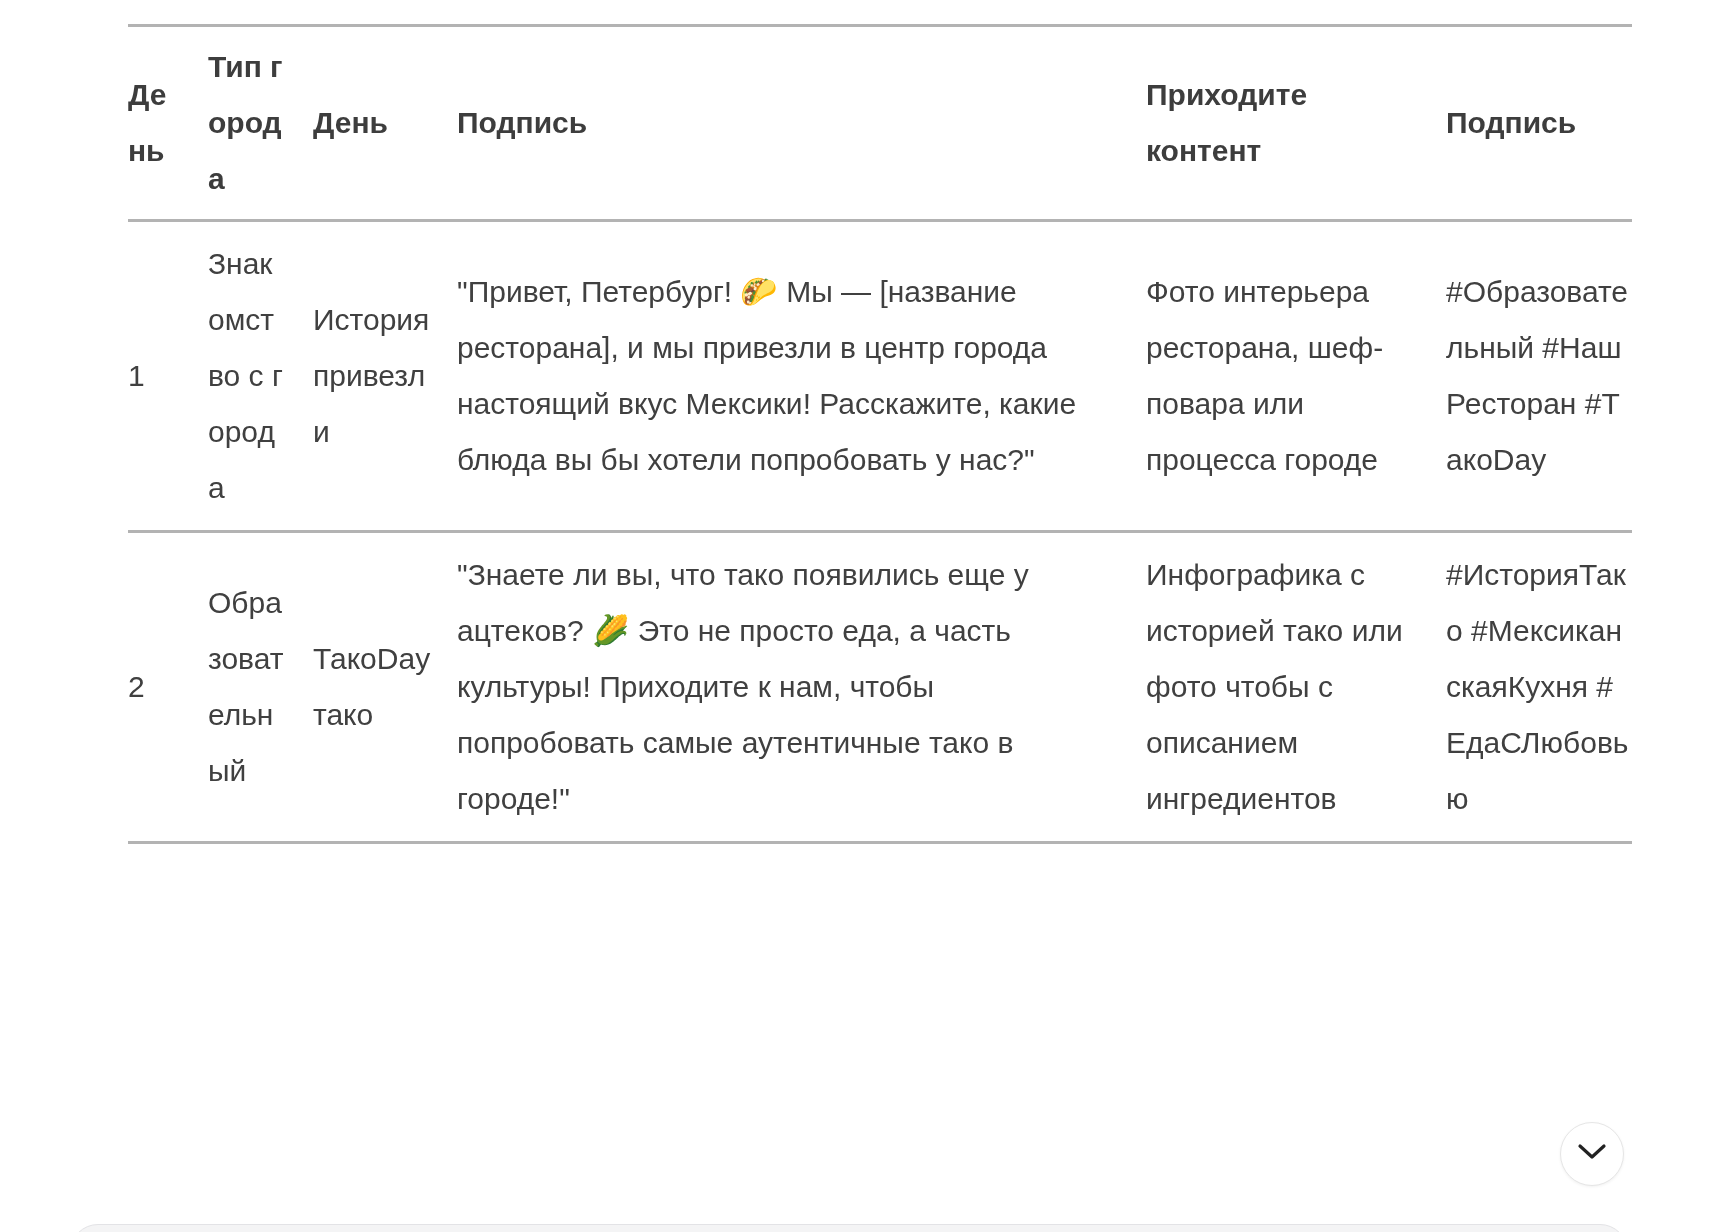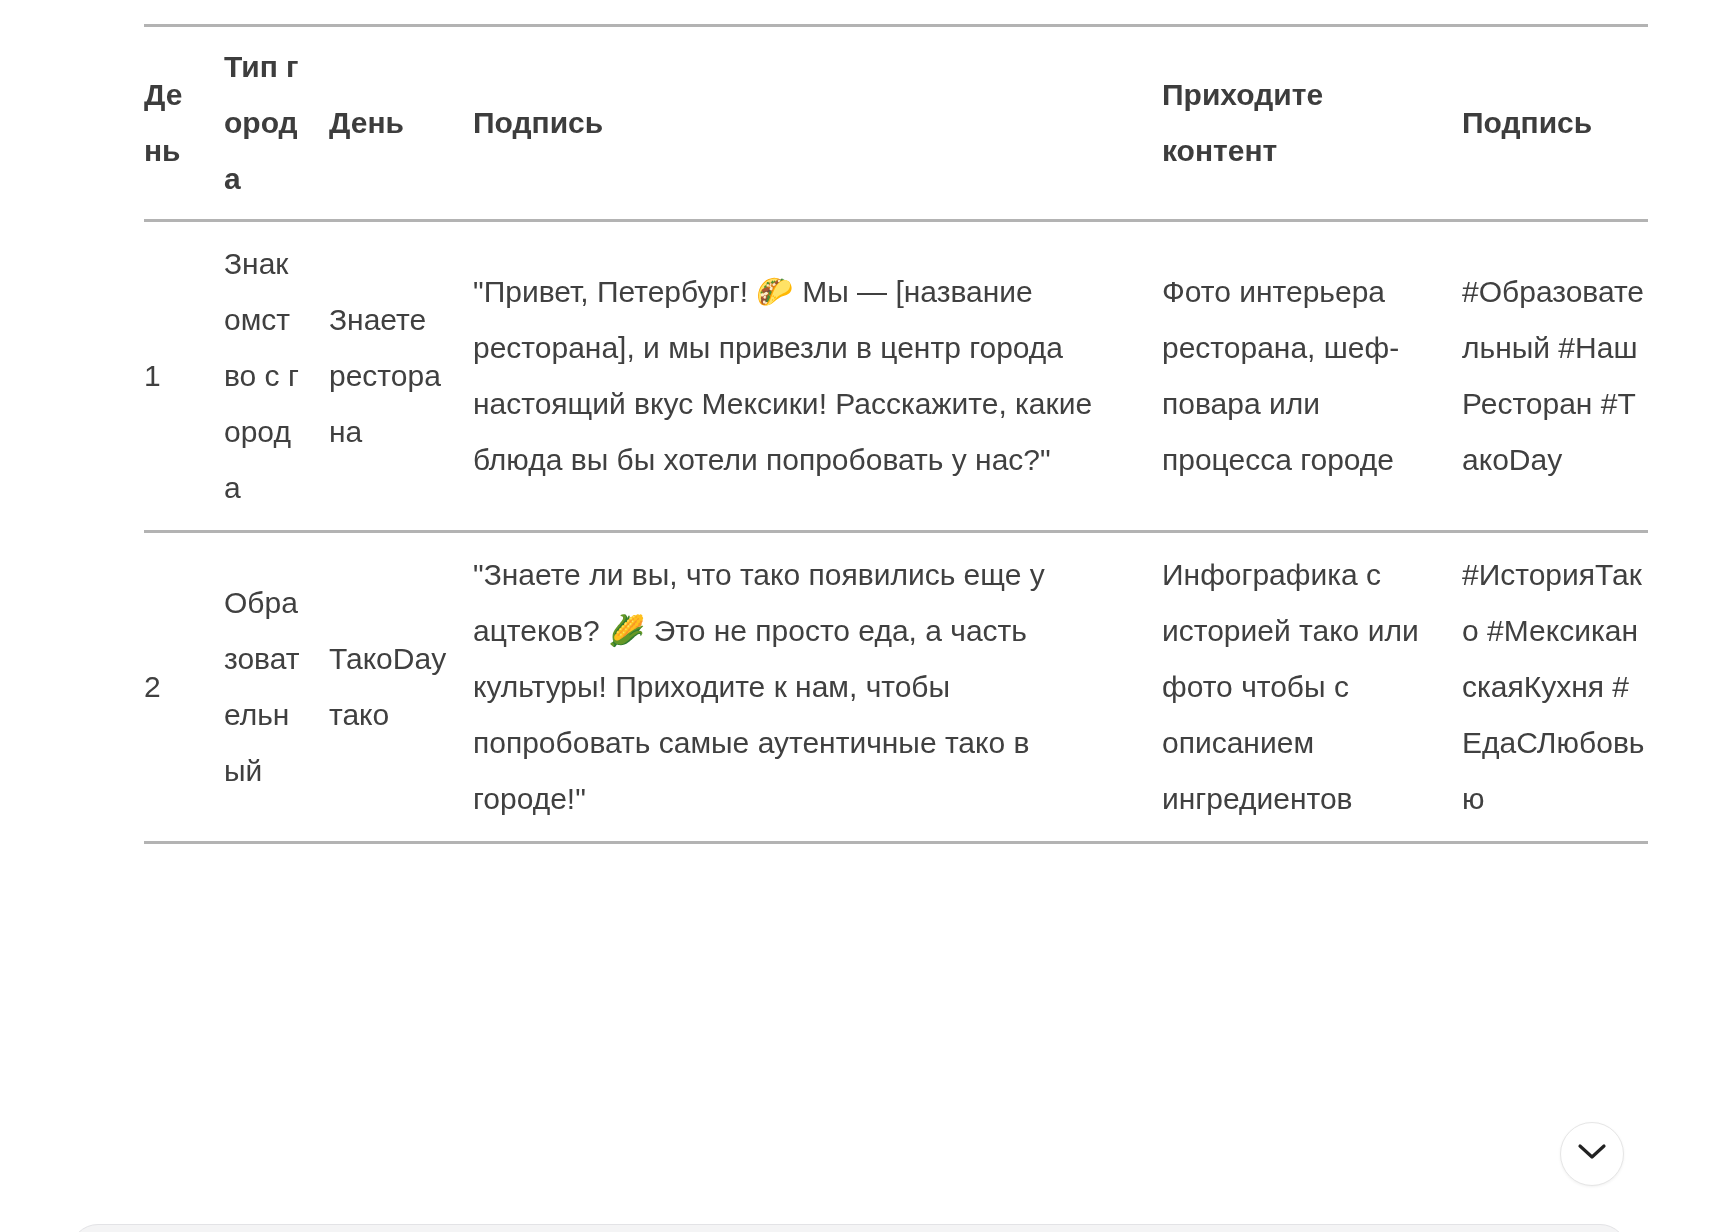--- a/index.html
+++ b/index.html
@@ -2,21 +2,21 @@
 <html><head>
 <meta charset="utf-8">
 <style>
   html, body { margin:0; padding:0; }
   body {
     width:1730px; height:1232px; overflow:hidden; position:relative;
     background:#ffffff; color:#404040;
     font-family:"Liberation Sans", "DejaVu Sans", sans-serif;
   }
   .table-wrap {
-    position:absolute; left:144px; top:24px; width:1504px;
+    position:absolute; left:128px; top:24px; width:1504px;
   }
   table {
     border-collapse:collapse; width:1504px; table-layout:fixed;
     font-size:30px; line-height:56px;
   }
   thead tr { border-top:3px solid #b3b3b3; border-bottom:3px solid #b3b3b3; }
   tbody tr { border-bottom:3px solid #b3b3b3; }
   th, td {
     text-align:left; vertical-align:middle; padding:14px 36px 14px 0;
     word-break:break-all; overflow-wrap:anywhere;
@@ -60,21 +60,21 @@
         <th class="c-topic">День</th>
         <th class="c-caption">Подпись</th>
         <th class="c-visual">Приходите контент</th>
         <th class="c-hash">Подпись</th>
       </tr>
     </thead>
     <tbody>
       <tr>
         <td class="c-day">1</td>
         <td class="c-type">Знакомство с города</td>
-        <td class="c-topic">Знаете ресторана</td>
+        <td class="c-topic">История привезли</td>
         <td class="c-caption">"Привет, Петербург! 🌮 Мы — [название ресторана], и мы привезли в центр города настоящий вкус Мексики! Расскажите, какие блюда вы бы хотели попробовать у нас?"</td>
         <td class="c-visual">Фото интерьера ресторана, шеф-повара или процесса городе</td>
         <td class="c-hash">#Образовательный #НашРесторан #ТакоDay</td>
       </tr>
       <tr>
         <td class="c-day">2</td>
         <td class="c-type">Образовательный</td>
         <td class="c-topic">ТакоDay тако</td>
         <td class="c-caption">"Знаете ли вы, что тако появились еще у ацтеков? 🌽 Это не просто еда, а часть культуры! Приходите к нам, чтобы попробовать самые аутентичные тако в городе!"</td>
         <td class="c-visual">Инфографика с историей тако или фото чтобы с описанием ингредиентов</td>

